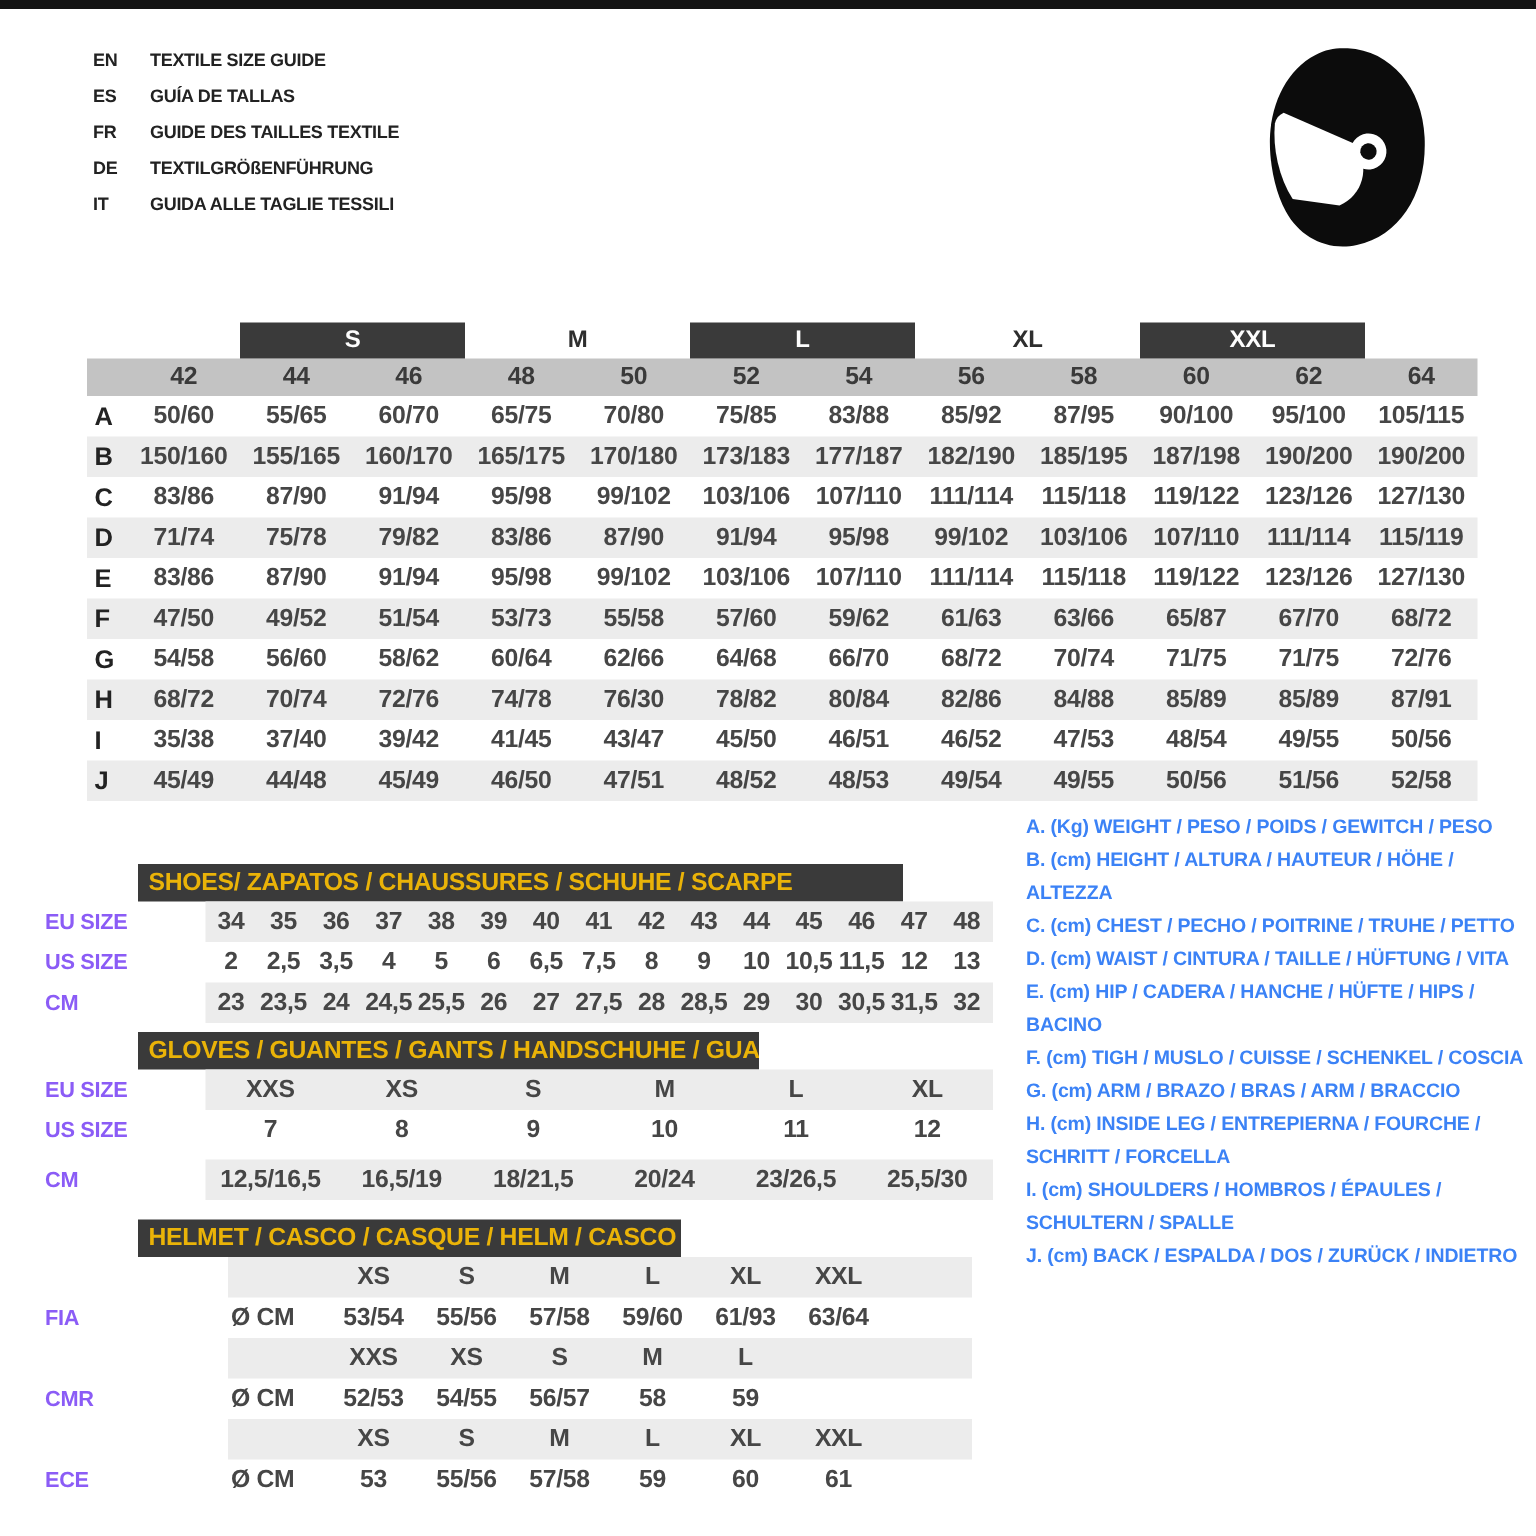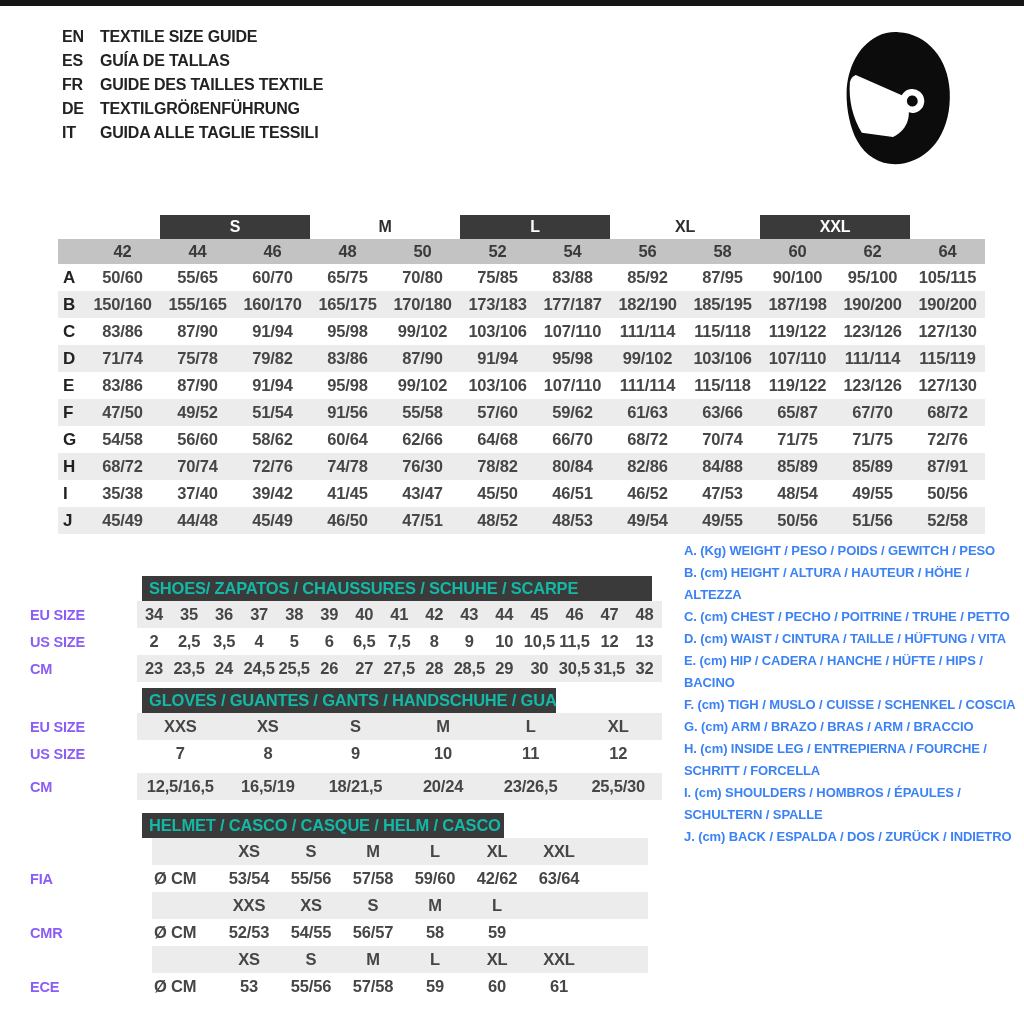--- a/index.html
+++ b/index.html
@@ -5,21 +5,21 @@
   html,body{margin:0;padding:0}
   body{
     width:1024px;height:1024px;position:relative;background:#fff;overflow:hidden;
     font-family:"Liberation Sans", sans-serif;font-weight:bold;color:#333;
     letter-spacing:-0.2px;
   }
   .top-bar{position:absolute;left:0;top:0;width:1024px;height:6px;background:var(--top-bar,#111)}
 
   
   .lang-block{position:absolute;left:62px;top:28px}
-  .lang-row{display:flex;height:24px;align-items:flex-start;font-size:16px;color:var(--text-dark,#222)}
+  .lang-row{display:flex;height:24px;align-items:center;font-size:12px;color:var(--text-dark,#222)}
   .lang-code{width:38px}
 
   
   .helmet-icon-wrap{position:absolute;left:838px;top:28px;width:124px;height:142px}
   .helmet-icon-wrap svg{width:100%;height:100%}
 
   
   .textile{position:absolute;left:58px;top:215px;width:927px}
   .grid13{display:grid;grid-template-columns:27px repeat(12,1fr)}
   #groupRow{height:24px}
@@ -28,21 +28,21 @@
   #sizeRow{height:25px;background:var(--size-band,#c3c3c3)}
   #sizeRow .cell{color:#3a3a3a}
   .trow{display:grid;grid-template-columns:27px repeat(12,1fr);height:27px}
   .trow.stripe{background:var(--stripe,#ececec)}
   .cell{display:flex;align-items:center;justify-content:center;font-size:16.5px;color:var(--value-text,#464646);white-space:nowrap}
   .rlabel{justify-content:flex-start;padding-left:5px;color:var(--text-dark,#222);font-size:17px}
 
   
   .bt{position:absolute;left:30px;width:632px}
   #shoes{top:576px} #gloves{top:688px} #helmetTbl{top:813px}
-  .bt-banner{margin-left:112px;height:25px;background:var(--banner-dark,#3a3a3a);color:#14b8a6;
+  .bt-banner{margin-left:62px;height:25px;background:var(--banner-dark,#3a3a3a);color:#eab308;
     display:flex;align-items:center;padding-left:7px;font-size:16.5px;box-sizing:border-box;white-space:nowrap;overflow:hidden}
   #gloves .bt-banner{width:414px}
   #helmetTbl .bt-banner{width:362px}
   #shoes .bt-banner{width:510px}
   .bt-row{display:flex;height:27px}
   .bt-row.gap{margin-top:6px}
   .bt-label{width:122px;display:flex;align-items:center;font-size:14.5px;color:#8b5cf6}
   .bt-cells{width:602px;display:grid}
   .cols15{grid-template-columns:repeat(15,1fr)}
   .cols6{grid-template-columns:repeat(6,1fr)}
@@ -192,21 +192,21 @@
           <div class="cell">115/118</div>
           <div class="cell">119/122</div>
           <div class="cell">123/126</div>
           <div class="cell">127/130</div>
         </div>
         <div class="trow stripe">
           <div class="cell rlabel">F</div>
           <div class="cell">47/50</div>
           <div class="cell">49/52</div>
           <div class="cell">51/54</div>
-          <div class="cell">91/56</div>
+          <div class="cell">53/73</div>
           <div class="cell">55/58</div>
           <div class="cell">57/60</div>
           <div class="cell">59/62</div>
           <div class="cell">61/63</div>
           <div class="cell">63/66</div>
           <div class="cell">65/87</div>
           <div class="cell">67/70</div>
           <div class="cell">68/72</div>
         </div>
         <div class="trow">
@@ -393,21 +393,21 @@
           </div>
         </div>
         <div class="bt-row">
           <div class="bt-label">FIA</div>
           <div class="helm-cells">
             <div class="cell unit-cell">Ø CM</div>
             <div class="cell">53/54</div>
             <div class="cell">55/56</div>
             <div class="cell">57/58</div>
             <div class="cell">59/60</div>
-            <div class="cell">42/62</div>
+            <div class="cell">61/93</div>
             <div class="cell">63/64</div>
           </div>
         </div>
         <div class="bt-row">
           <div class="bt-label"></div>
           <div class="helm-cells stripe-l">
             <div class="cell"></div>
             <div class="cell">XXS</div>
             <div class="cell">XS</div>
             <div class="cell">S</div>

